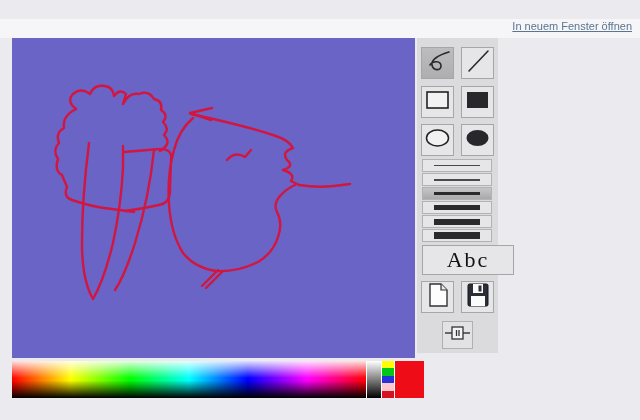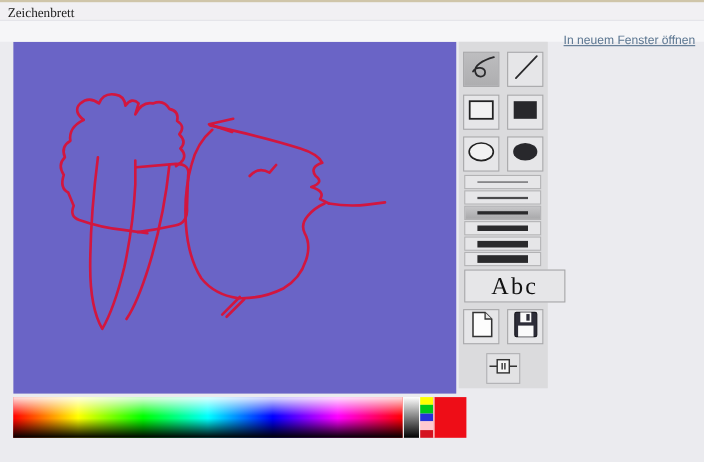--- a/index.html
+++ b/index.html
@@ -4,21 +4,21 @@
 <style>
   * { margin:0; padding:0; box-sizing:border-box; }
   body { font-family:"Liberation Sans", sans-serif; }
   .page { position:relative; width:640px; height:420px; background:#ebebef; overflow:hidden; }
 
   .titlebar { position:absolute; top:0; left:0; width:640px; height:19px;
     background:#f1f0f3; border-top:2px solid #cfc5a9; border-bottom:1px solid #e3e3e7; }
   .titlebar .title { position:absolute; left:7px; top:2px; font:12px "Liberation Serif", serif; color:#1c1c1c; }
 
   .linkbar { position:absolute; top:19px; left:0; width:640px; height:19px; background:#f6f6f8; }
-  .linkbar a { position:absolute; right:8px; top:12px; font:11px "Liberation Sans", sans-serif;
+  .linkbar a { position:absolute; right:8px; top:1px; font:11px "Liberation Sans", sans-serif;
     color:#5a7590; text-decoration:underline; cursor:pointer; }
 
   .canvas-wrap { position:absolute; left:12px; top:38px; width:403px; height:320px; }
   .canvas-wrap svg { display:block; }
 
   .toolbar { position:absolute; left:417px; top:38px; width:81px; height:315px; background:#dbdbdd; }
   .tbtn { position:absolute; width:33px; height:32px; background:#e6e6e8; border:1px solid #a6a6a8;
     display:flex; align-items:center; justify-content:center; cursor:pointer; }
   .tbtn.selected { background:linear-gradient(#bdbdbf,#aeaeb0); }
   .col1 { left:4px; } .col2 { left:44px; }
@@ -49,23 +49,20 @@
   .swatch-col div { flex:1; cursor:pointer; }
   .current-color { width:30px; height:37px; border-left:1px solid #fff; }
 
   svg .ink { fill:none; stroke-linecap:round; stroke-linejoin:round; }
 </style>
 </head>
 <body>
 
 <div class="page">
 
-  <div class="titlebar">
-    <span class="title">Zeichenbrett</span>
-  </div>
 
   <div class="linkbar">
     <a>In neuem Fenster öffnen</a>
   </div>
 
   <div class="canvas-wrap">
     <svg id="canvas-svg" width="403" height="320" viewBox="0 0 403 320">
       <rect id="canvas-bg" x="0" y="0" width="403" height="320" fill="#6a64c6"></rect>
       <g id="stroke-group">
           <path d="M64 71 Q54 63 61 56 Q69 49 78 56 Q82 46 93 48 Q101 49 102 58 Q108 50 114 56 L111 66 Q117 54 127 56 Q137 52 142 61 Q151 63 149 72 Q157 77 151 84 Q158 91 152 97 Q159 104 152 110 L148 113" class="ink" stroke="#d2163f" stroke-width="2.4"></path>

